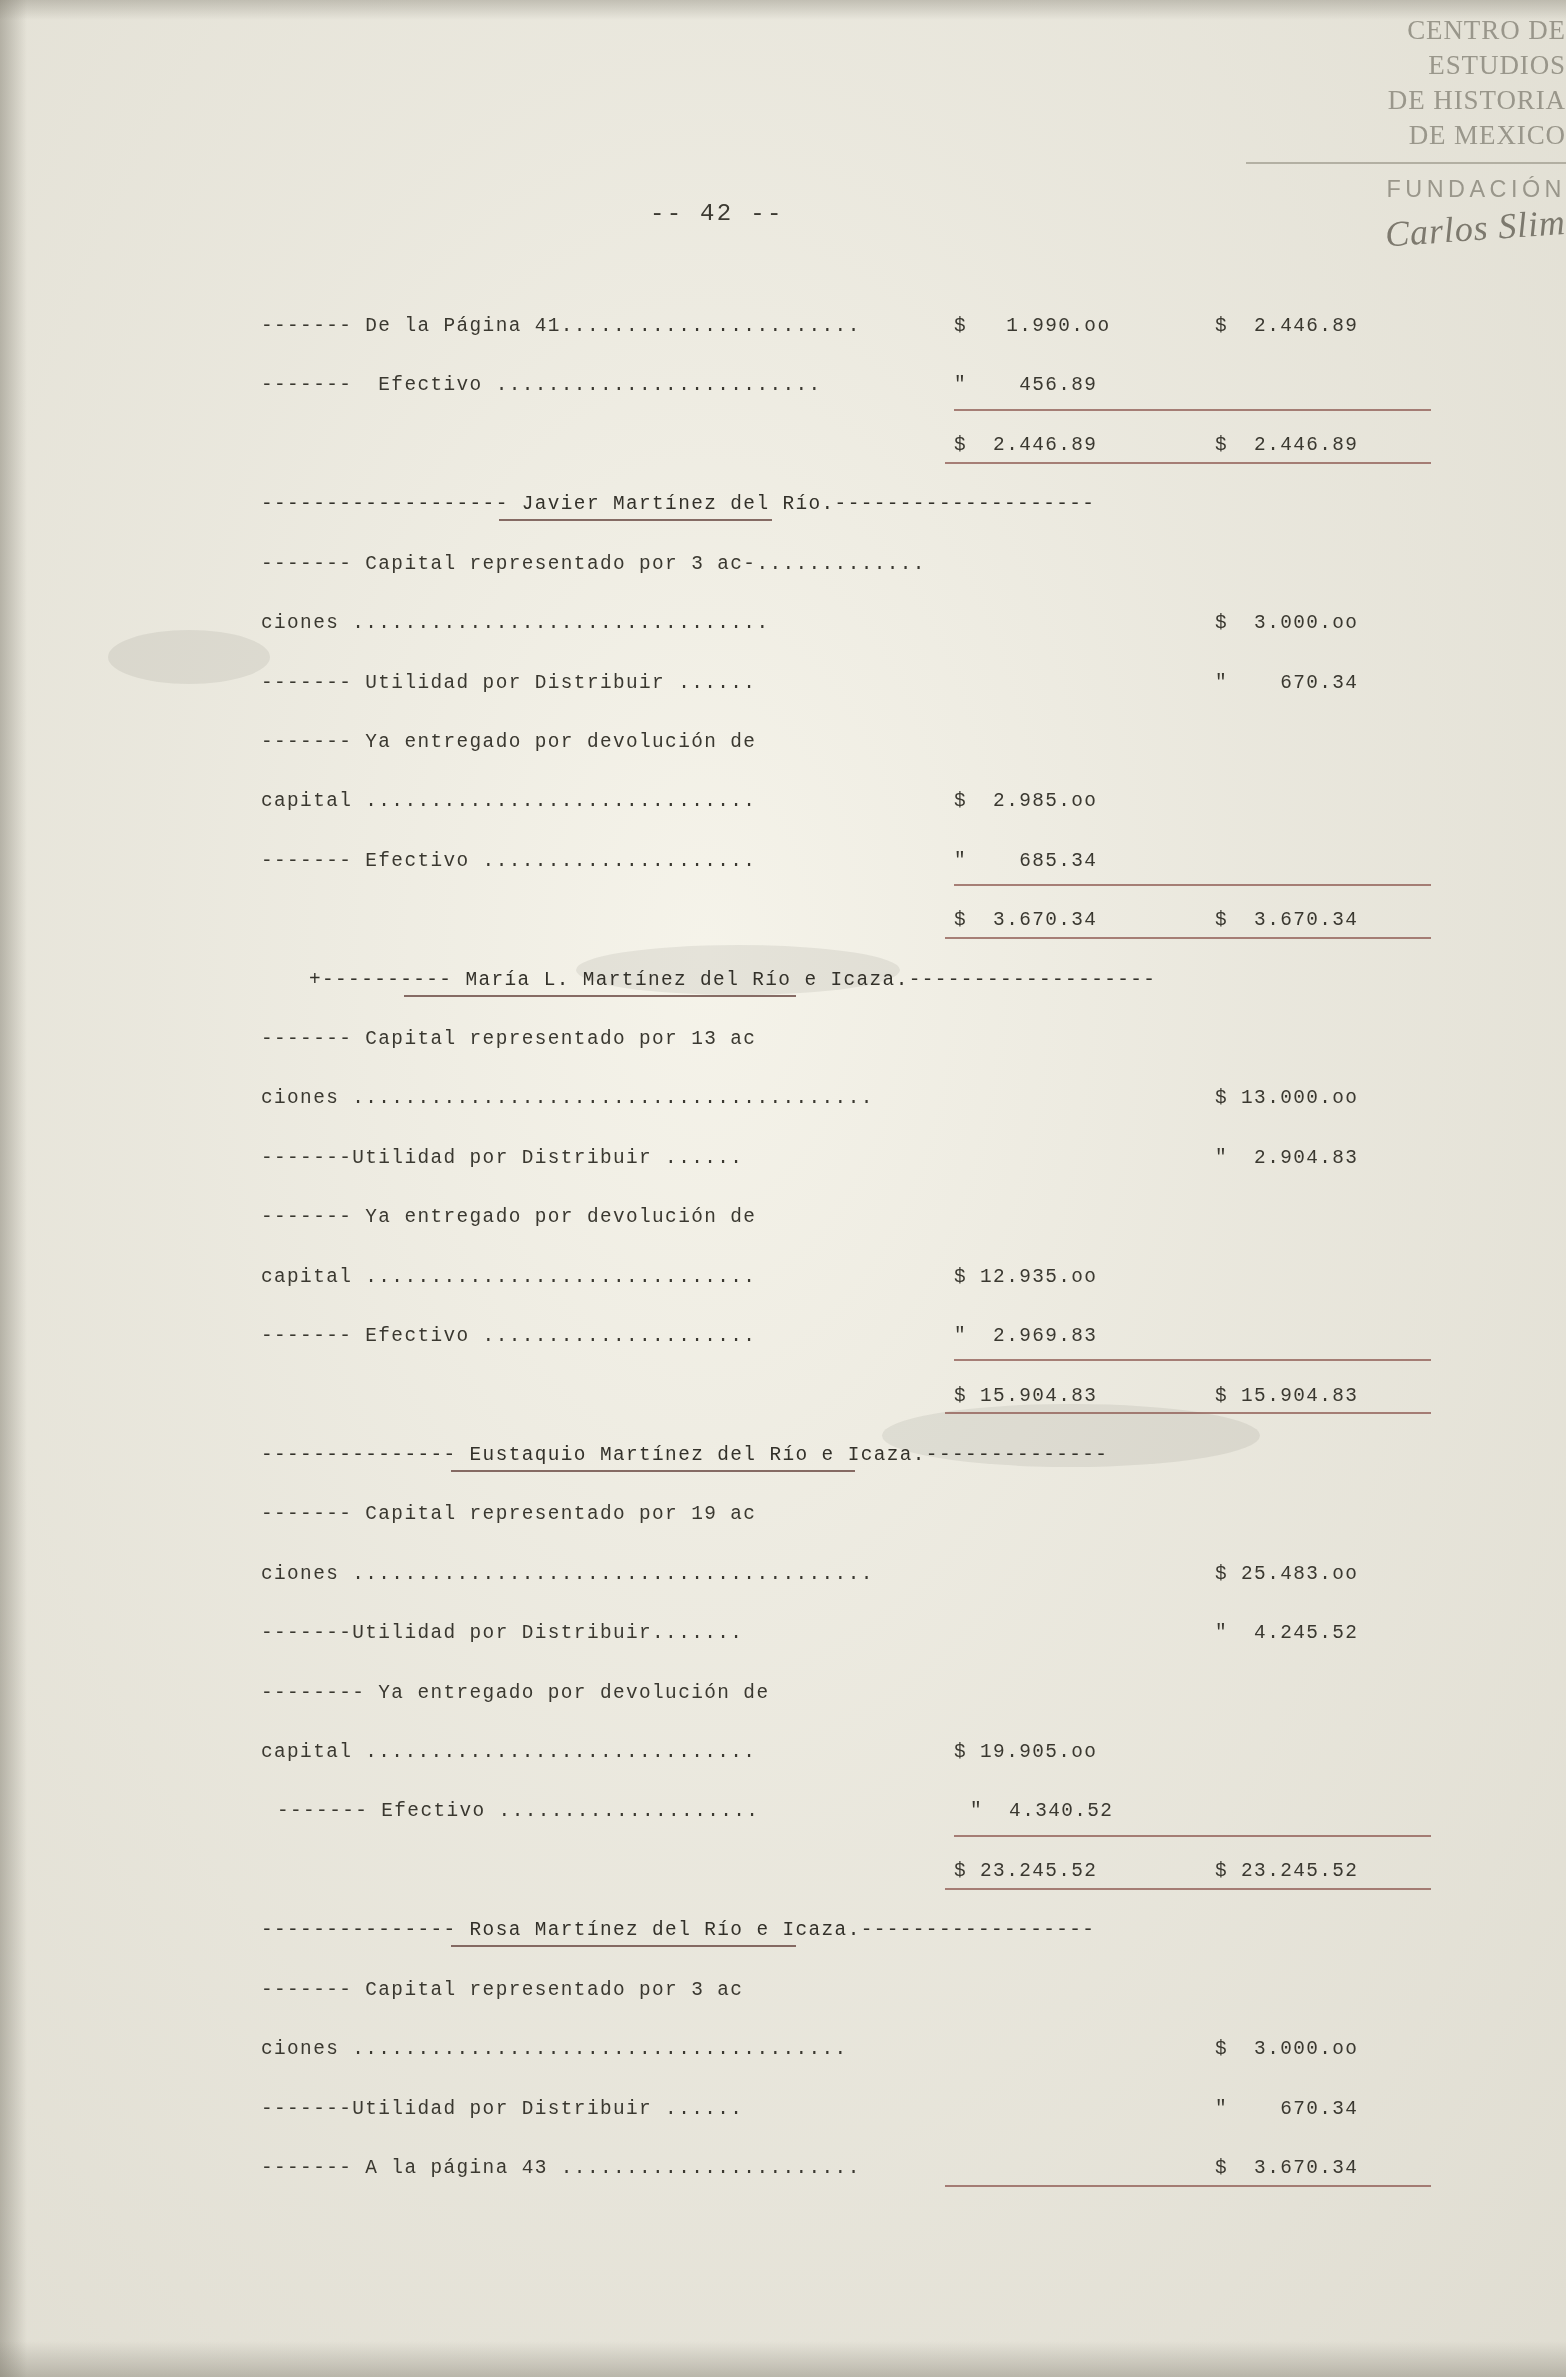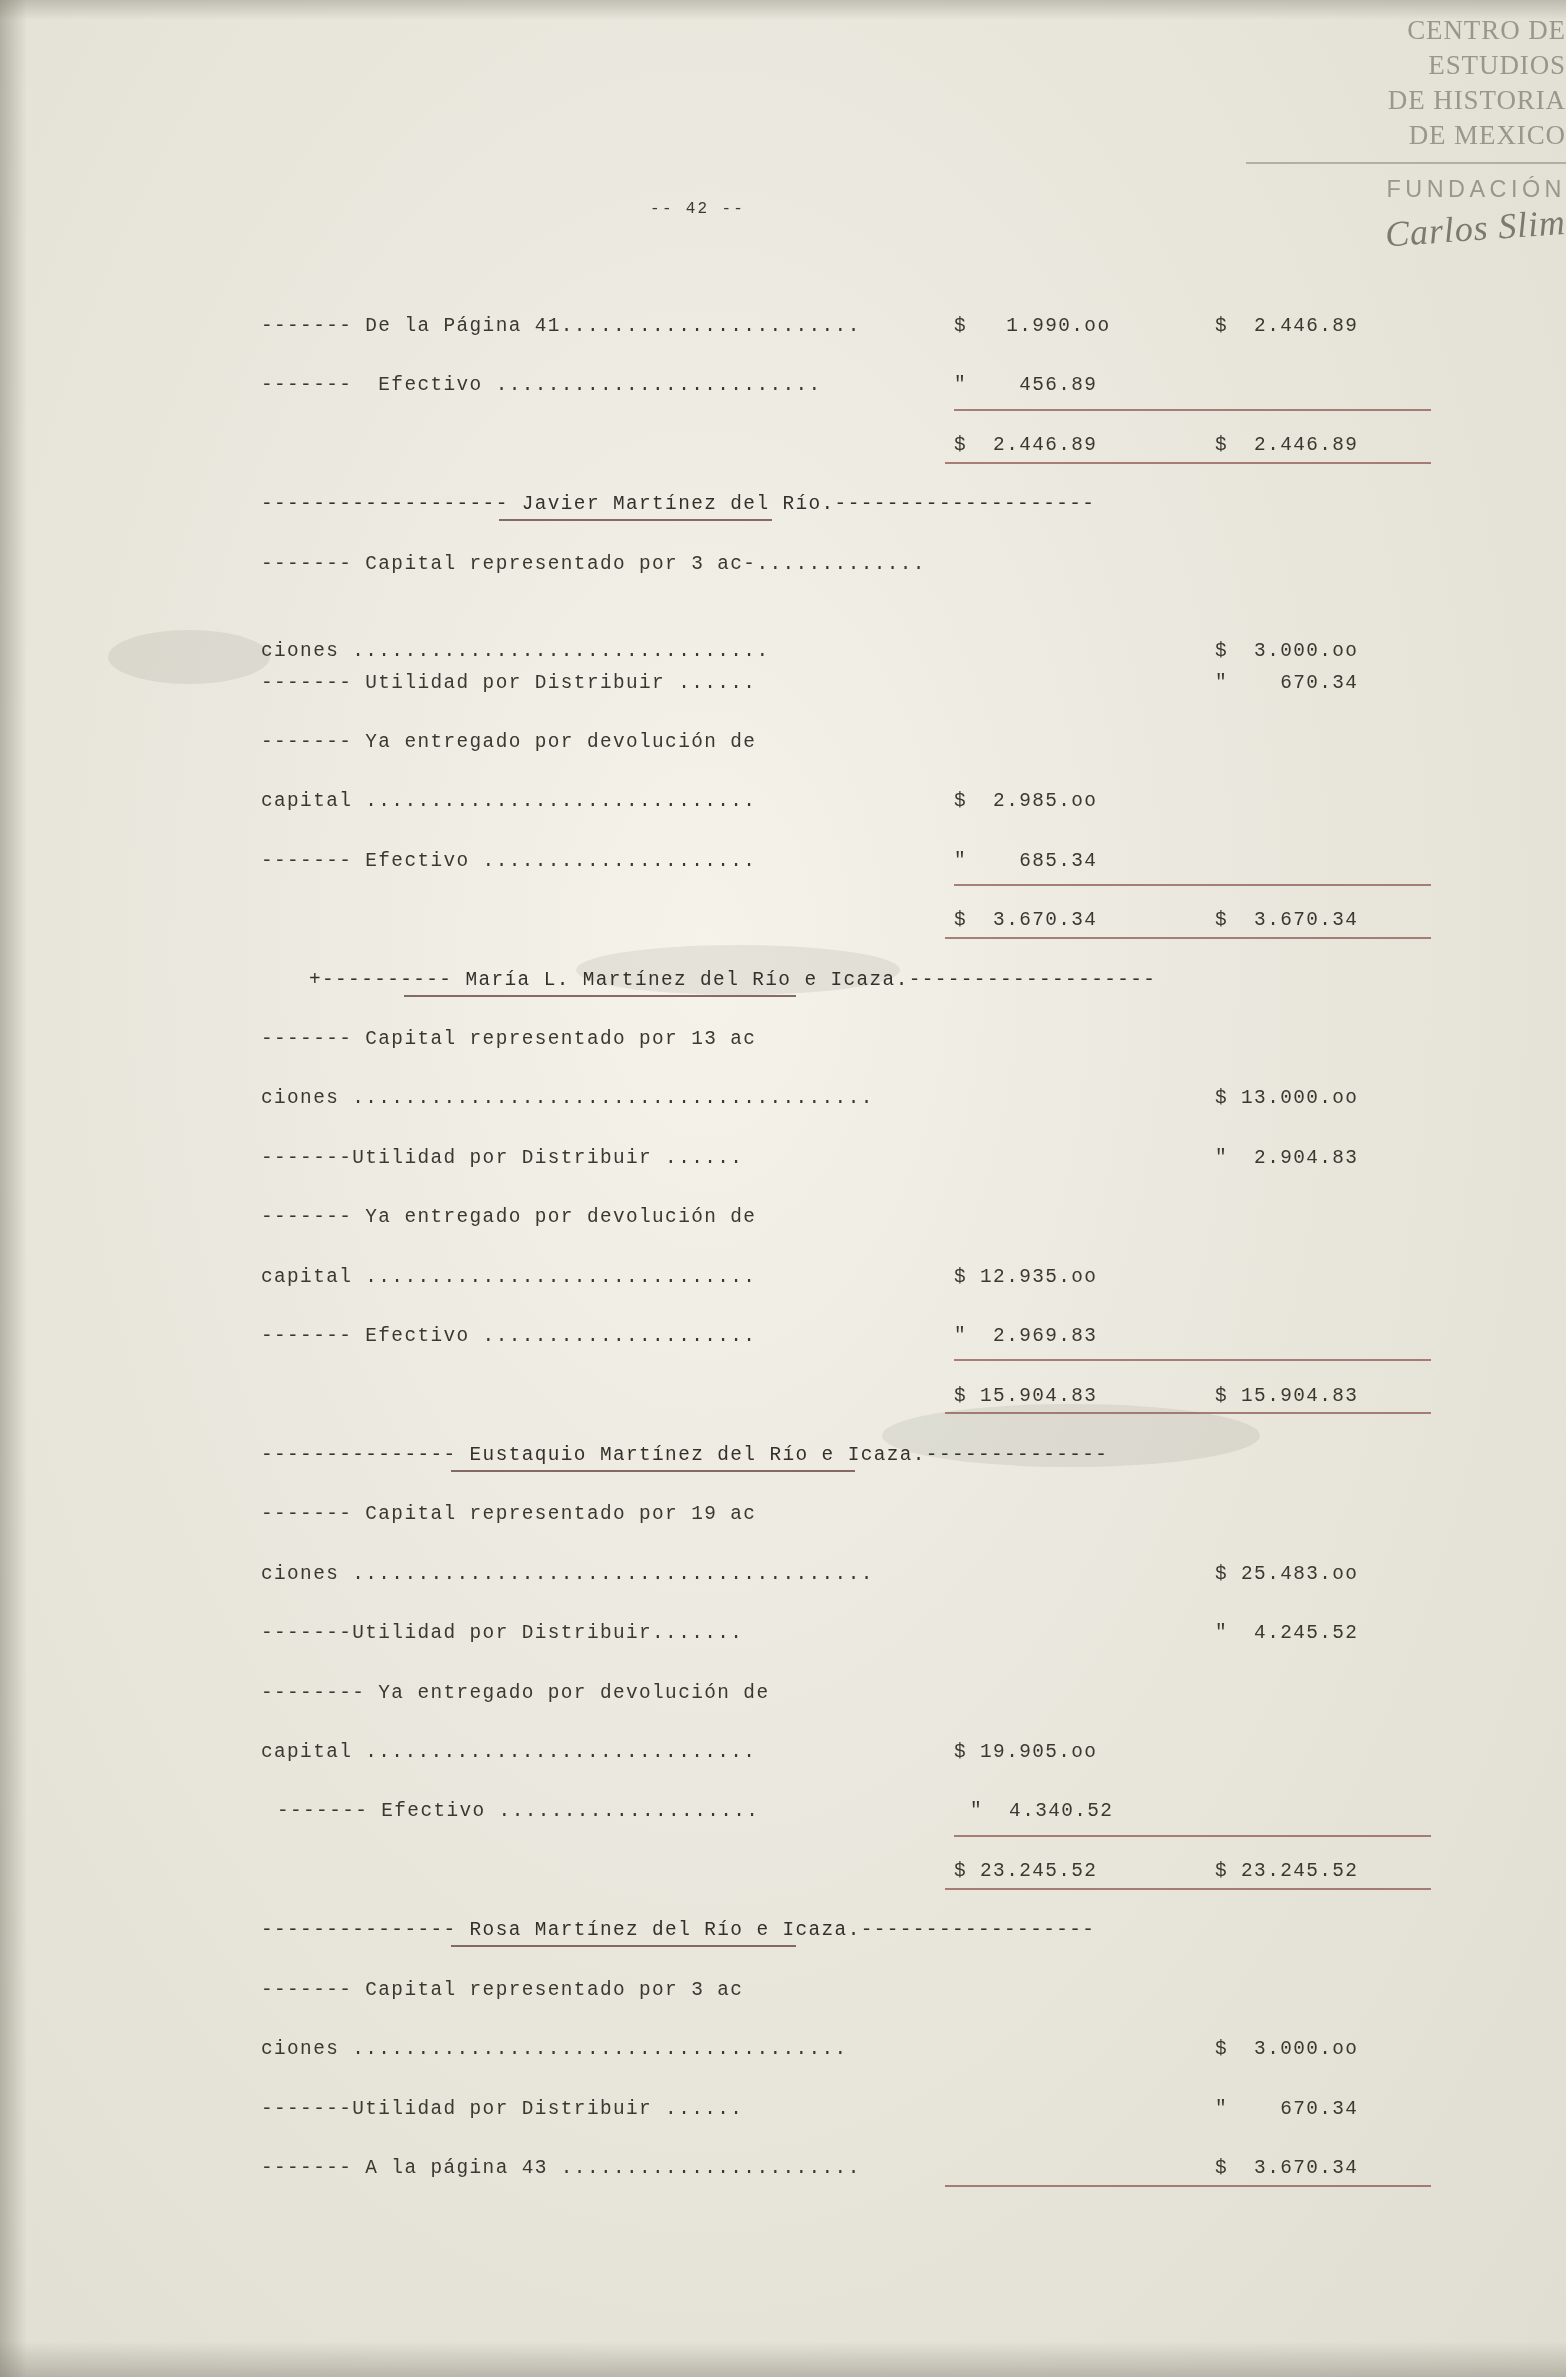--- a/index.html
+++ b/index.html
@@ -76,21 +76,21 @@
     font-style: italic;
     font-size: 36px;
     color: #6b675c;
     margin-top: 3.6px;
     transform: rotate(-4deg);
   }
   .page-number {
     position: absolute;
     top: 200px;
     left: 650px;
-    font-size: 16px;
+    font-size: 24px;
     letter-spacing: 2.3px;
     color: #3c3a32;
     white-space: pre;
   }
 
   .row {
     position: absolute;
     left: 261px;
     width: 1170px;
     height: 36px;
@@ -164,21 +164,21 @@
 
   <div id="rows-layer">
       <div class="row" style="top: 315px;"><span class="lead">------- De la Página 41.......................</span><span class="amt a1">$   1.990.oo</span><span class="amt a2">$  2.446.89</span></div>
       <div class="row" style="top: 374px;"><span class="lead">-------  Efectivo .........................</span><span class="amt a1">"    456.89</span></div>
       <div class="row" style="top: 434px;"><span class="lead"></span><span class="amt a1">$  2.446.89</span><span class="amt a2">$  2.446.89</span></div>
       <div class="rule" style="left: 945px; top: 462px; width: 486px;"></div>
       <div class="rule" style="left: 954px; top: 409px; width: 477px;"></div>
       <div class="name-row" style="top: 493px;">------------------- Javier Martínez del Río.--------------------</div>
       <div class="rule dark" style="left: 499px; top: 519px; width: 273px;"></div>
       <div class="row" style="top: 553px;"><span class="lead">------- Capital representado por 3 ac-.............</span></div>
-      <div class="row" style="top: 612px; margin-top: 28px;"><span class="lead">ciones ................................</span><span class="amt a2">$  3.000.oo</span></div>
+      <div class="row" style="top: 612px;"><span class="lead">ciones ................................</span><span class="amt a2">$  3.000.oo</span></div>
       <div class="row" style="top: 672px;"><span class="lead">------- Utilidad por Distribuir ......</span><span class="amt a2">"    670.34</span></div>
       <div class="row" style="top: 731px;"><span class="lead">------- Ya entregado por devolución de</span></div>
       <div class="row" style="top: 790px;"><span class="lead">capital ..............................</span><span class="amt a1">$  2.985.oo</span></div>
       <div class="row" style="top: 850px;"><span class="lead">------- Efectivo .....................</span><span class="amt a1">"    685.34</span></div>
       <div class="row" style="top: 909px;"><span class="lead"></span><span class="amt a1">$  3.670.34</span><span class="amt a2">$  3.670.34</span></div>
       <div class="rule" style="left: 945px; top: 937px; width: 486px;"></div>
       <div class="rule" style="left: 954px; top: 884px; width: 477px;"></div>
       <div class="name-row" style="top: 969px; margin-left: 48px;">+---------- María L. Martínez del Río e Icaza.-------------------</div>
       <div class="rule dark" style="left: 404px; top: 995px; width: 392px;"></div>
       <div class="row" style="top: 1028px;"><span class="lead">------- Capital representado por 13 ac</span></div>

